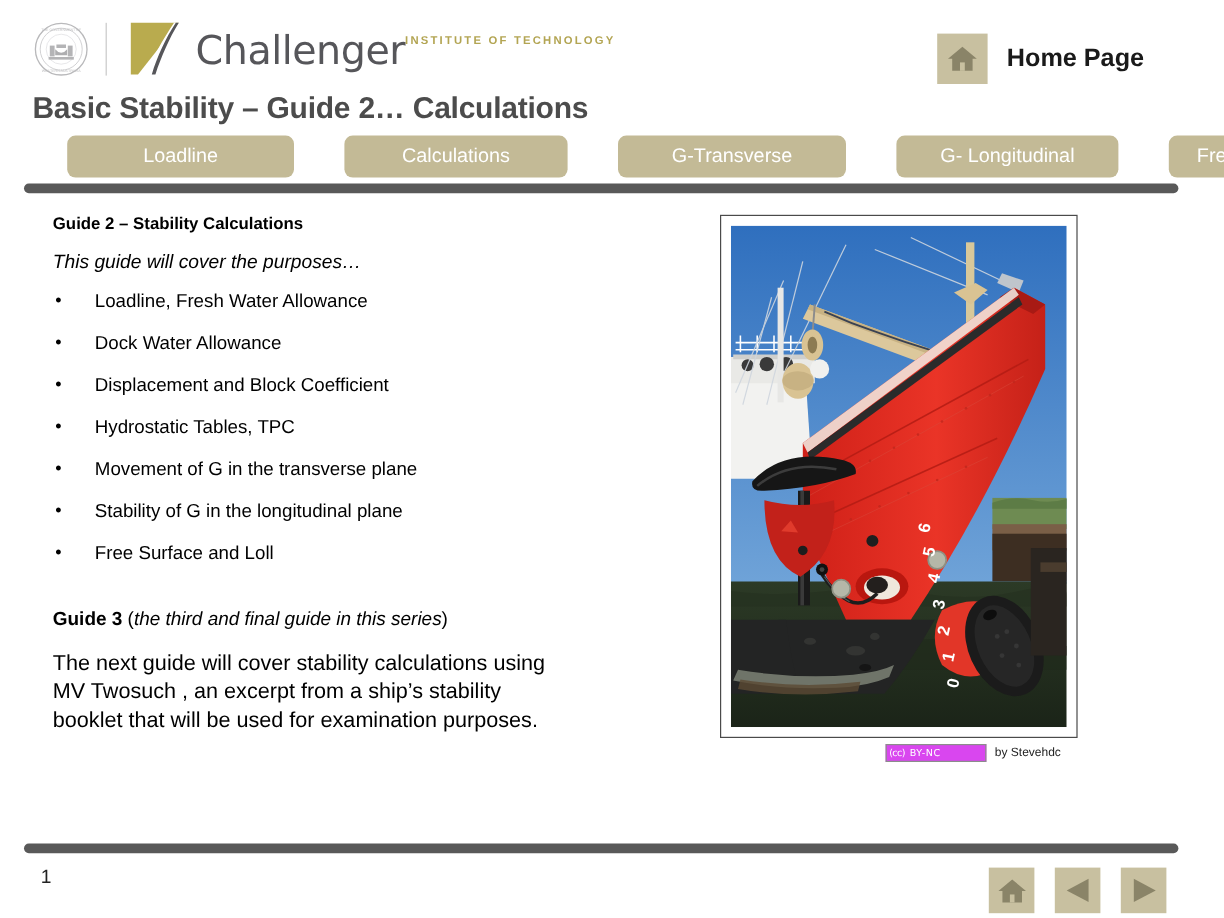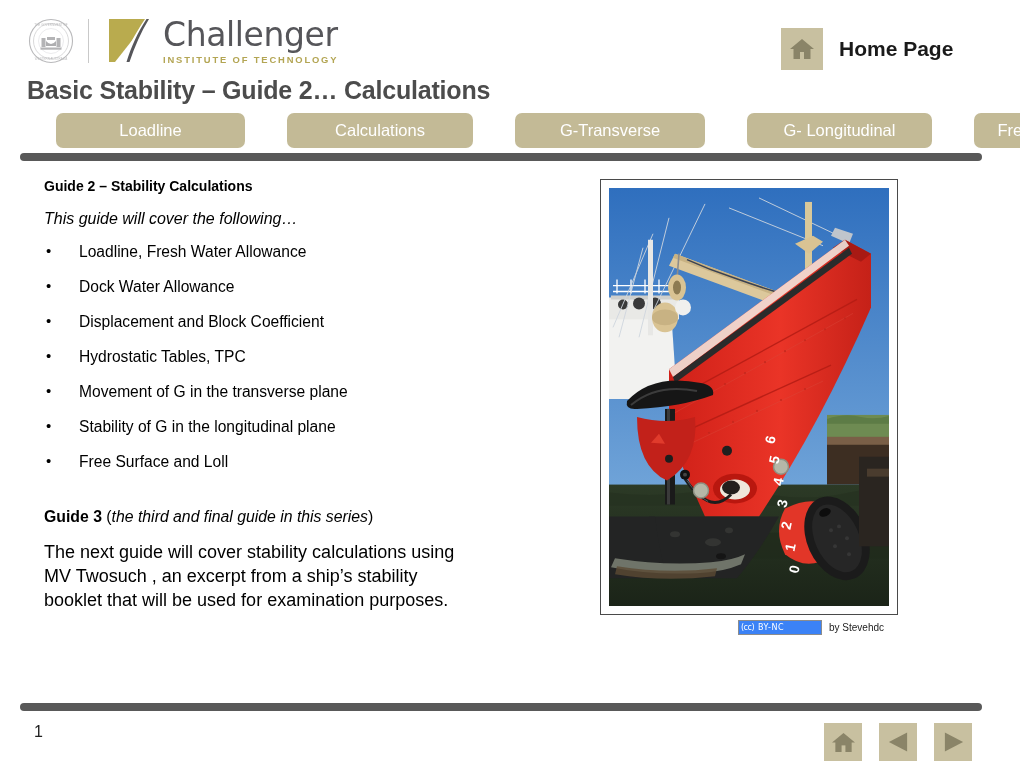--- a/index.html
+++ b/index.html
@@ -39,21 +39,21 @@
     flex: 0 0 auto;
   }
   #challenger-mark {
     width: 52px;
     height: 50px;
     flex: 0 0 auto;
     margin-right: 6px;
   }
   #challenger-words {
     display: flex;
-    flex-direction: column;
+    flex-direction: row;
     justify-content: center;
   }
   #challenger-name {
     font-family: "DejaVu Sans", sans-serif;
     font-size: 33px;
     line-height: 33px;
     color: #56565a;
     letter-spacing: -0.4px;
   }
   #challenger-sub {
@@ -213,21 +213,21 @@
   #photo-credit {
     position: absolute;
     left: 738px;
     top: 620px;
     display: flex;
     align-items: center;
     font-size: 9px;
     color: #222;
   }
   #cc-badge {
-    background: #3b82f6;
+    background: #d946ef;
     display: flex;
     align-items: center;
     height: 15px;
     padding: 0 3px 0 2px;
     border: 1px solid #8c8c8c;
     box-sizing: border-box;
   }
   #cc-circle {
     color: #ffffff;
     font-size: 8px;
@@ -325,21 +325,21 @@
   <div class="tab tab-2">G-Transverse</div>
   <div class="tab tab-3">G- Longitudinal</div>
   <div class="tab tab-4">Free Surface &amp; Loll</div>
 </div>
 
 <div class="rule" id="rule-top"></div>
 
 <div id="content">
 
   <p id="guide-heading">Guide 2 – Stability Calculations</p>
-  <p id="guide-intro">This guide will cover the following…</p>
+  <p id="guide-intro">This guide will cover the purposes…</p>
 
   <ul id="topic-list">
     <li>Loadline, Fresh Water Allowance</li>
     <li>Dock Water Allowance</li>
     <li>Displacement and Block Coefficient</li>
     <li>Hydrostatic Tables, TPC</li>
     <li>Movement of G in the transverse plane</li>
     <li>Stability of G in the longitudinal plane</li>
     <li>Free Surface and Loll</li>
   </ul>

